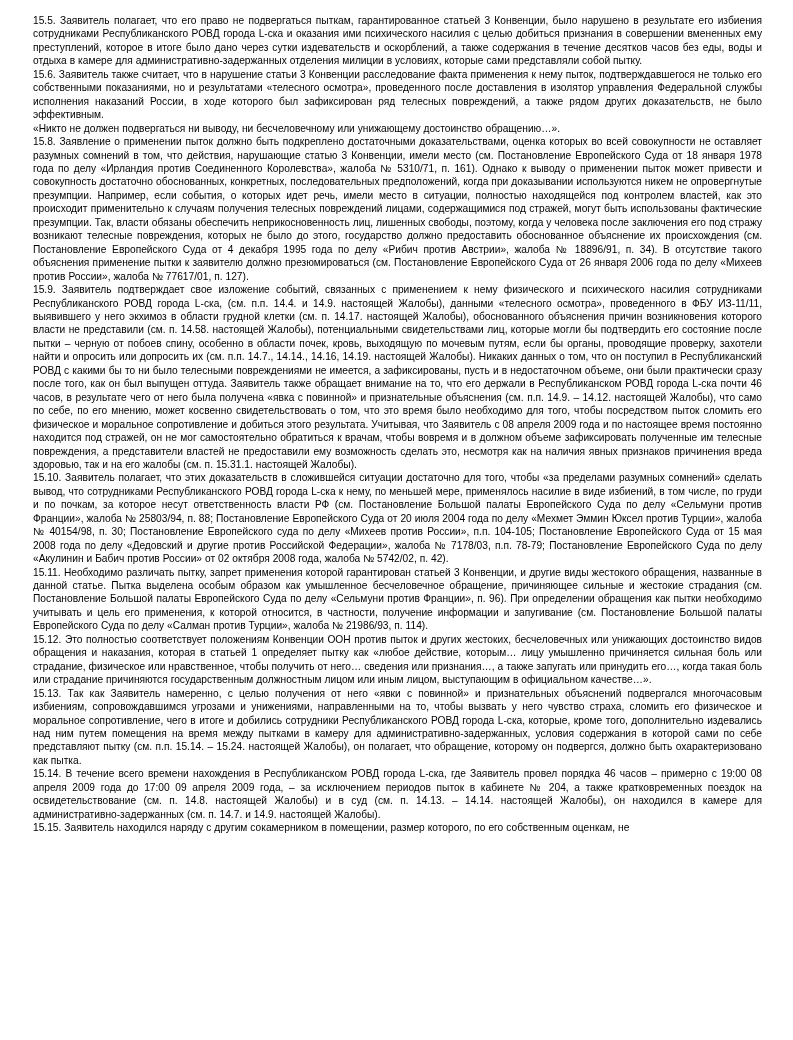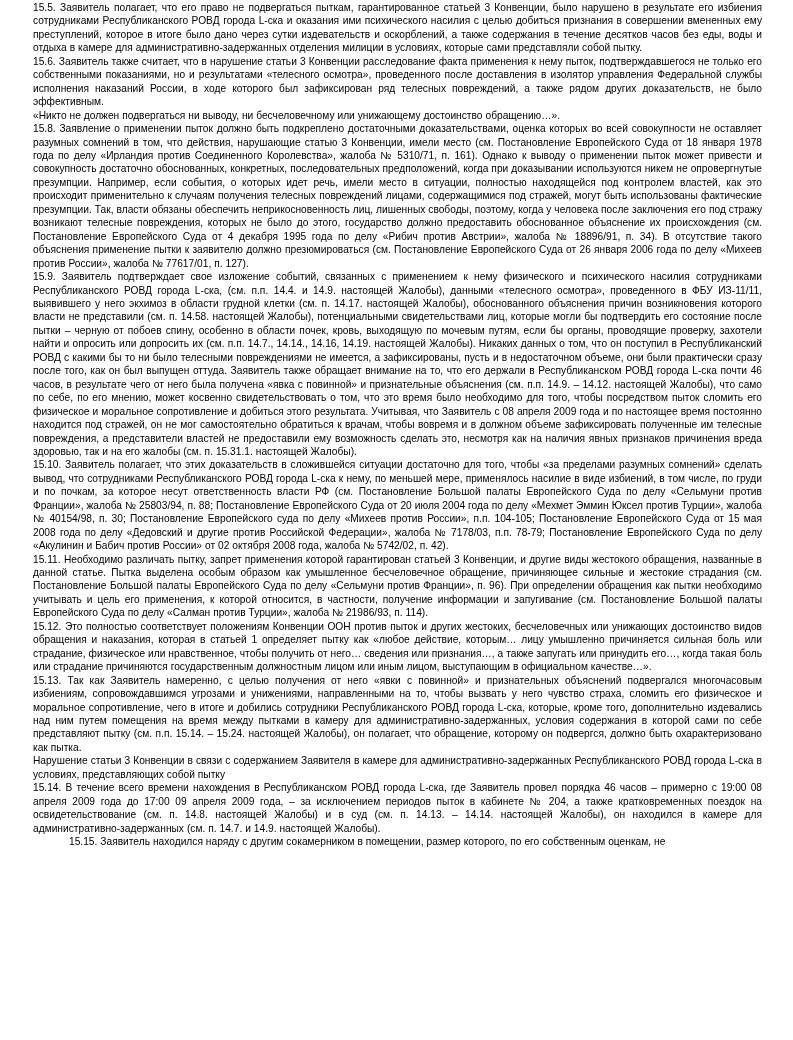--- a/index.html
+++ b/index.html
@@ -13,53 +13,51 @@
     height: 1040px;
     overflow: hidden;
     font-family: "Liberation Sans", "DejaVu Sans", sans-serif;
     color: #000000;
     -webkit-font-smoothing: none;
   }
   .page {
     box-sizing: border-box;
     width: 793px;
     height: 1040px;
-    padding: 1px 31px 0 33px;
+    padding: 14px 31px 0 33px;
     background: #ffffff;
   }
   .doc-body {
     font-size: 10.2px;
     line-height: 13.45px;
     text-align: justify;
     text-justify: inter-word;
     letter-spacing: 0.01px;
     word-spacing: 0.1px;
   }
   .para {
     margin: 0;
     padding: 0;
     text-align: justify;
   }
   
   .para:last-child {
     text-align: justify;
-    margin-left: 36px;
   }
 </style>
 </head>
 <body>
 
 <div class="page">
   <div class="doc-body">
     <p class="para">15.5. Заявитель полагает, что его право не подвергаться пыткам, гарантированное статьей 3 Конвенции, было нарушено в результате его избиения сотрудниками Республиканского РОВД города L-ска и оказания ими психического насилия с целью добиться признания в совершении вмененных ему преступлений, которое в итоге было дано через сутки издевательств и оскорблений, а также содержания в течение десятков часов без еды, воды и отдыха в камере для административно-задержанных отделения милиции в условиях, которые сами представляли собой пытку.</p>
     <p class="para">15.6. Заявитель также считает, что в нарушение статьи 3 Конвенции расследование факта применения к нему пыток, подтверждавшегося не только его собственными показаниями, но и результатами «телесного осмотра», проведенного после доставления в изолятор управления Федеральной службы исполнения наказаний России, в ходе которого был зафиксирован ряд телесных повреждений, а также рядом других доказательств, не было эффективным.</p>
     <p class="para">«Никто не должен подвергаться ни выводу, ни бесчеловечному или унижающему достоинство обращению…».</p>
     <p class="para">15.8. Заявление о применении пыток должно быть подкреплено достаточными доказательствами, оценка которых во всей совокупности не оставляет разумных сомнений в том, что действия, нарушающие статью 3 Конвенции, имели место (см. Постановление Европейского Суда от 18 января 1978 года по делу «Ирландия против Соединенного Королевства», жалоба № 5310/71, п. 161). Однако к выводу о применении пыток может привести и совокупность достаточно обоснованных, конкретных, последовательных предположений, когда при доказывании используются никем не опровергнутые презумпции. Например, если события, о которых идет речь, имели место в ситуации, полностью находящейся под контролем властей, как это происходит применительно к случаям получения телесных повреждений лицами, содержащимися под стражей, могут быть использованы фактические презумпции. Так, власти обязаны обеспечить неприкосновенность лиц, лишенных свободы, поэтому, когда у человека после заключения его под стражу возникают телесные повреждения, которых не было до этого, государство должно предоставить обоснованное объяснение их происхождения (см. Постановление Европейского Суда от 4 декабря 1995 года по делу «Рибич против Австрии», жалоба № 18896/91, п. 34). В отсутствие такого объяснения применение пытки к заявителю должно презюмироваться (см. Постановление Европейского Суда от 26 января 2006 года по делу «Михеев против России», жалоба № 77617/01, п. 127).</p>
     <p class="para">15.9. Заявитель подтверждает свое изложение событий, связанных с применением к нему физического и психического насилия сотрудниками Республиканского РОВД города L-ска, (см. п.п. 14.4. и 14.9. настоящей Жалобы), данными «телесного осмотра», проведенного в ФБУ ИЗ-11/11, выявившего у него экхимоз в области грудной клетки (см. п. 14.17. настоящей Жалобы), обоснованного объяснения причин возникновения которого власти не представили (см. п. 14.58. настоящей Жалобы), потенциальными свидетельствами лиц, которые могли бы подтвердить его состояние после пытки – черную от побоев спину, особенно в области почек, кровь, выходящую по мочевым путям, если бы органы, проводящие проверку, захотели найти и опросить или допросить их (см. п.п. 14.7., 14.14., 14.16, 14.19. настоящей Жалобы). Никаких данных о том, что он поступил в Республиканский РОВД с какими бы то ни было телесными повреждениями не имеется, а зафиксированы, пусть и в недостаточном объеме, они были практически сразу после того, как он был выпущен оттуда. Заявитель также обращает внимание на то, что его держали в Республиканском РОВД города L-ска почти 46 часов, в результате чего от него была получена «явка с повинной» и признательные объяснения (см. п.п. 14.9. – 14.12. настоящей Жалобы), что само по себе, по его мнению, может косвенно свидетельствовать о том, что это время было необходимо для того, чтобы посредством пыток сломить его физическое и моральное сопротивление и добиться этого результата. Учитывая, что Заявитель с 08 апреля 2009 года и по настоящее время постоянно находится под стражей, он не мог самостоятельно обратиться к врачам, чтобы вовремя и в должном объеме зафиксировать полученные им телесные повреждения, а представители властей не предоставили ему возможность сделать это, несмотря как на наличия явных признаков причинения вреда здоровью, так и на его жалобы (см. п. 15.31.1. настоящей Жалобы).</p>
     <p class="para">15.10. Заявитель полагает, что этих доказательств в сложившейся ситуации достаточно для того, чтобы «за пределами разумных сомнений» сделать вывод, что сотрудниками Республиканского РОВД города L-ска к нему, по меньшей мере, применялось насилие в виде избиений, в том числе, по груди и по почкам, за которое несут ответственность власти РФ (см. Постановление Большой палаты Европейского Суда по делу «Сельмуни против Франции», жалоба № 25803/94, п. 88; Постановление Европейского Суда от 20 июля 2004 года по делу «Мехмет Эммин Юксел против Турции», жалоба № 40154/98, п. 30; Постановление Европейского суда по делу «Михеев против России», п.п. 104-105; Постановление Европейского Суда от 15 мая 2008 года по делу «Дедовский и другие против Российской Федерации», жалоба № 7178/03, п.п. 78-79; Постановление Европейского Суда по делу «Акулинин и Бабич против России» от 02 октября 2008 года, жалоба № 5742/02, п. 42).</p>
     <p class="para">15.11. Необходимо различать пытку, запрет применения которой гарантирован статьей 3 Конвенции, и другие виды жестокого обращения, названные в данной статье. Пытка выделена особым образом как умышленное бесчеловечное обращение, причиняющее сильные и жестокие страдания (см. Постановление Большой палаты Европейского Суда по делу «Сельмуни против Франции», п. 96). При определении обращения как пытки необходимо учитывать и цель его применения, к которой относится, в частности, получение информации и запугивание (см. Постановление Большой палаты Европейского Суда по делу «Салман против Турции», жалоба № 21986/93, п. 114).</p>
     <p class="para">15.12. Это полностью соответствует положениям Конвенции ООН против пыток и других жестоких, бесчеловечных или унижающих достоинство видов обращения и наказания, которая в статьей 1 определяет пытку как «любое действие, которым… лицу умышленно причиняется сильная боль или страдание, физическое или нравственное, чтобы получить от него… сведения или признания…, а также запугать или принудить его…, когда такая боль или страдание причиняются государственным должностным лицом или иным лицом, выступающим в официальном качестве…».</p>
     <p class="para">15.13. Так как Заявитель намеренно, с целью получения от него «явки с повинной» и признательных объяснений подвергался многочасовым избиениям, сопровождавшимся угрозами и унижениями, направленными на то, чтобы вызвать у него чувство страха, сломить его физическое и моральное сопротивление, чего в итоге и добились сотрудники Республиканского РОВД города L-ска, которые, кроме того, дополнительно издевались над ним путем помещения на время между пытками в камеру для административно-задержанных, условия содержания в которой сами по себе представляют пытку (см. п.п. 15.14. – 15.24. настоящей Жалобы), он полагает, что обращение, которому он подвергся, должно быть охарактеризовано как пытка.</p>
-    <p class="para">Нарушение статьи 3 Конвенции в связи с содержанием Заявителя в камере для административно-задержанных Республиканского РОВД города L-ска в условиях, представляющих собой пытку</p>
     <p class="para">15.14. В течение всего времени нахождения в Республиканском РОВД города L-ска, где Заявитель провел порядка 46 часов – примерно с 19:00 08 апреля 2009 года до 17:00 09 апреля 2009 года, – за исключением периодов пыток в кабинете № 204, а также кратковременных поездок на освидетельствование (см. п. 14.8. настоящей Жалобы) и в суд (см. п. 14.13. – 14.14. настоящей Жалобы), он находился в камере для административно-задержанных (см. п. 14.7. и 14.9. настоящей Жалобы).</p>
     <p class="para">15.15. Заявитель находился наряду с другим сокамерником в помещении, размер которого, по его собственным оценкам, не</p>
   </div>
 </div>
 
 </body></html>

